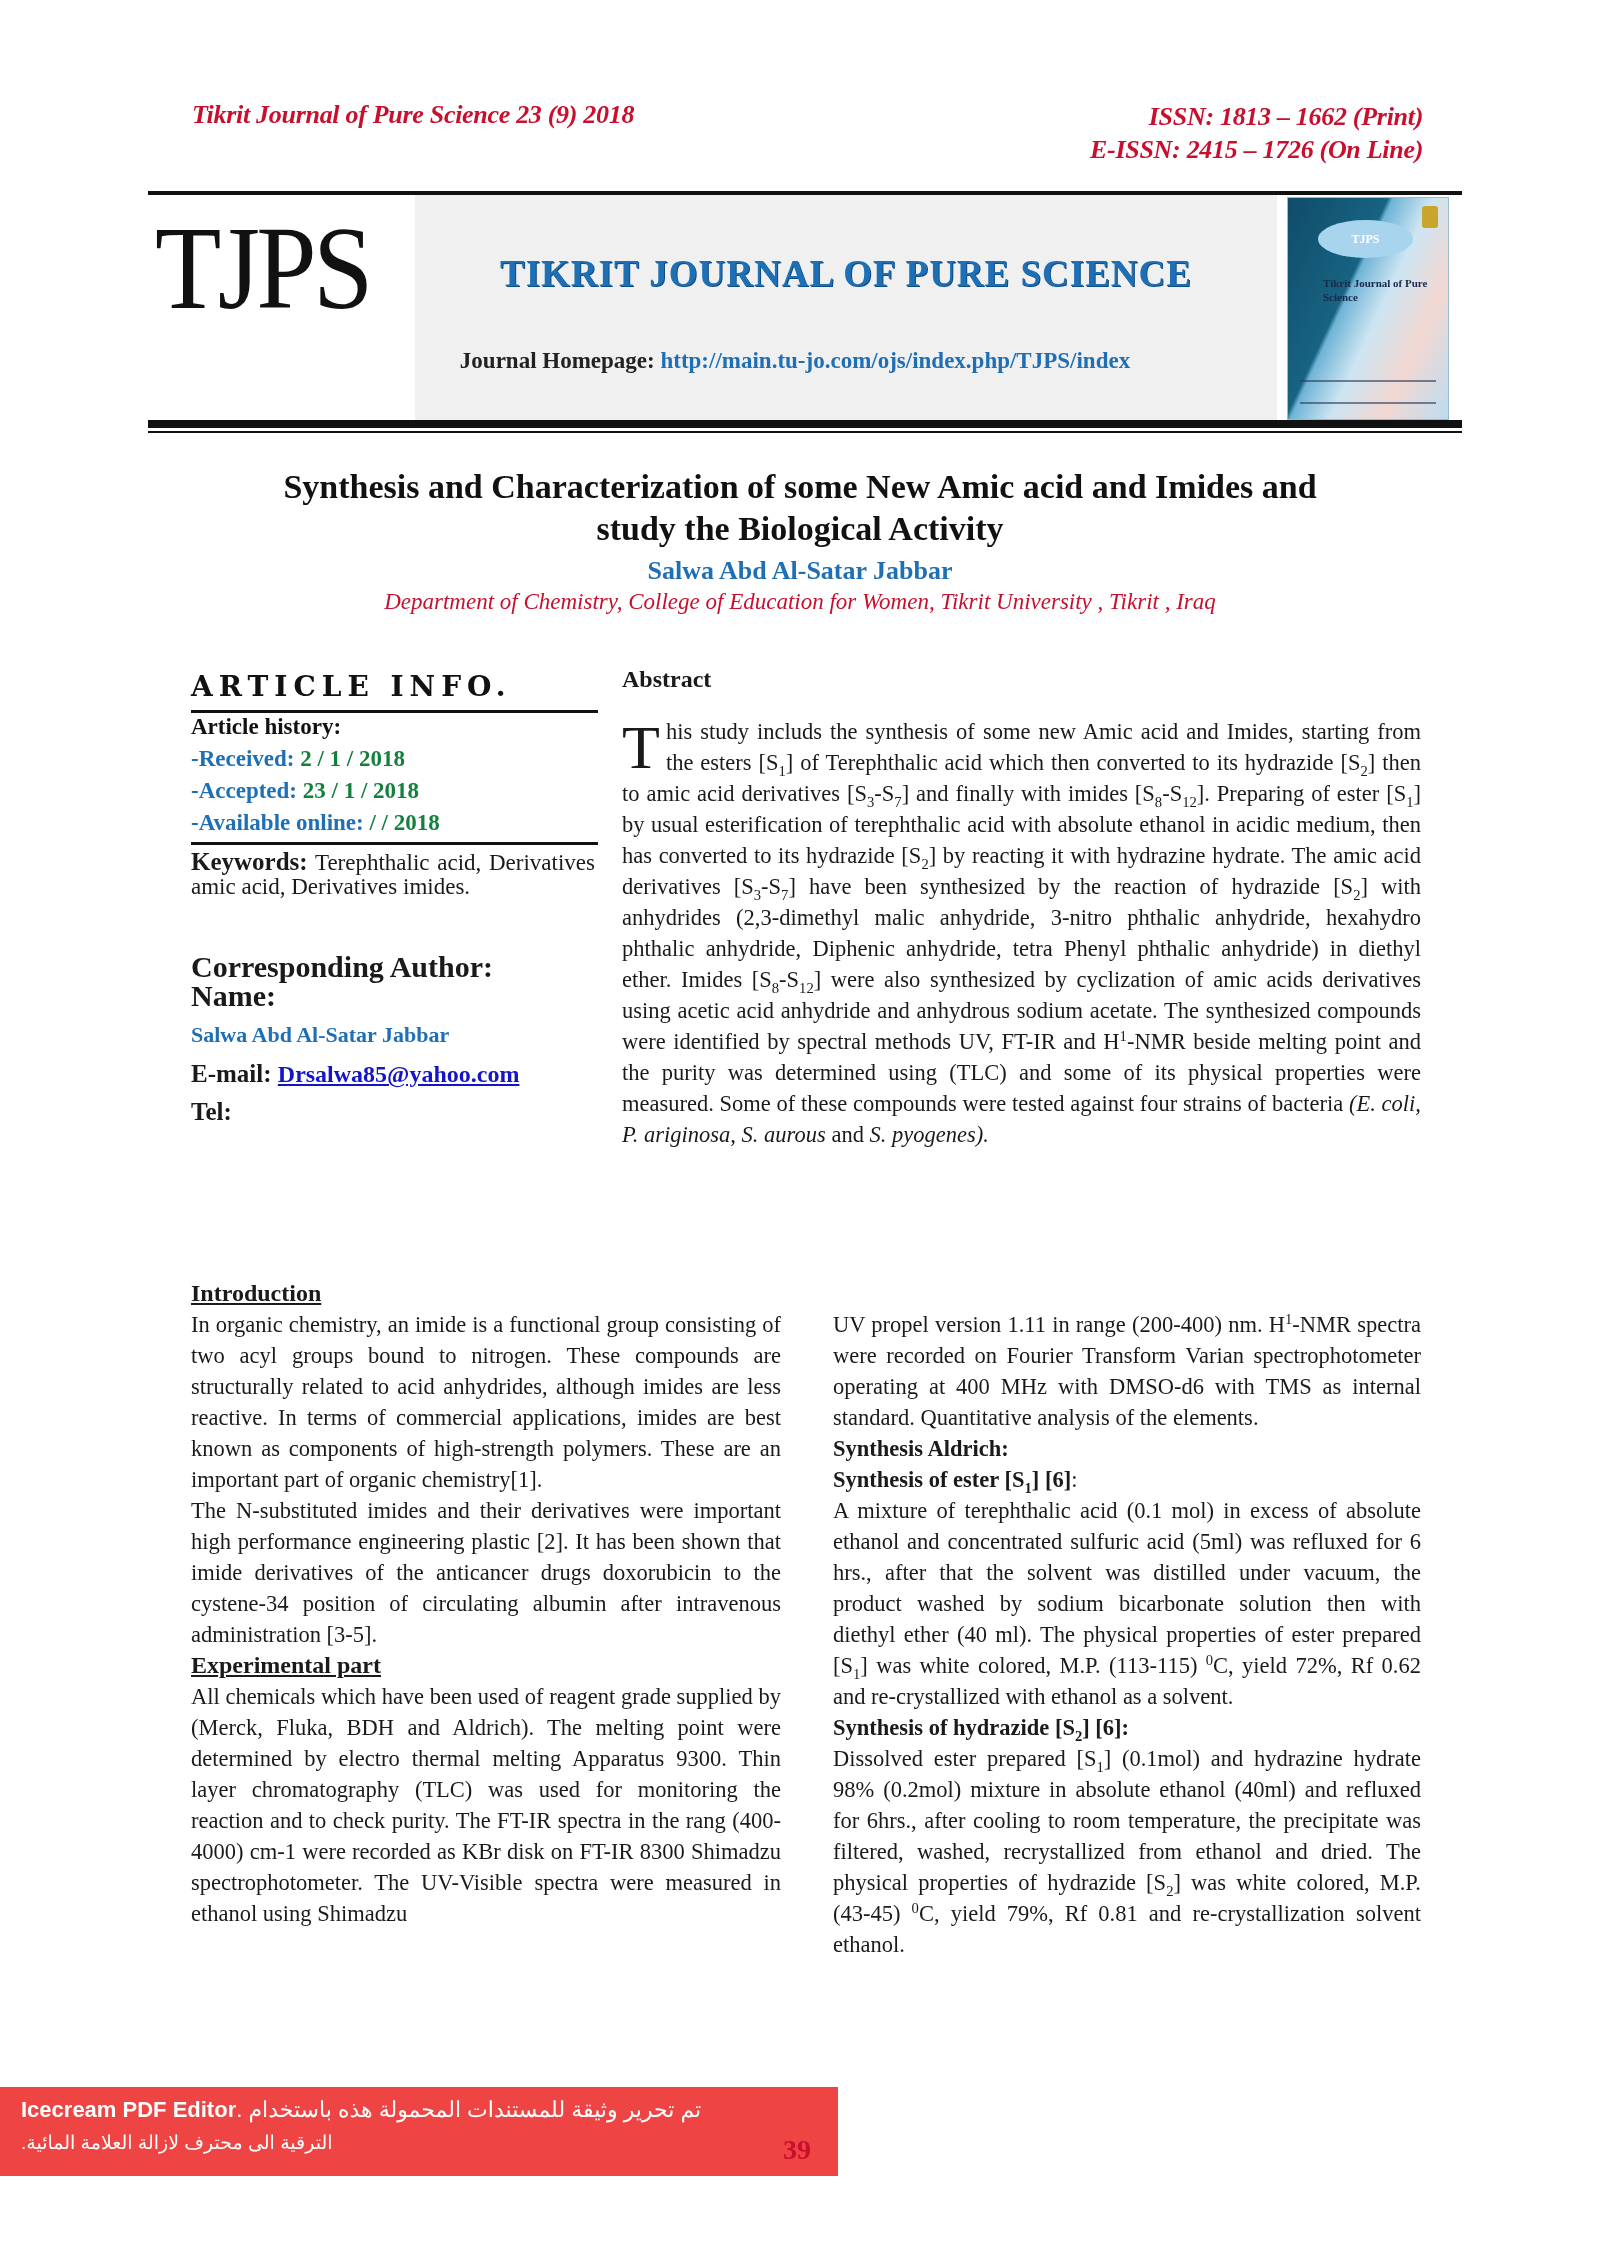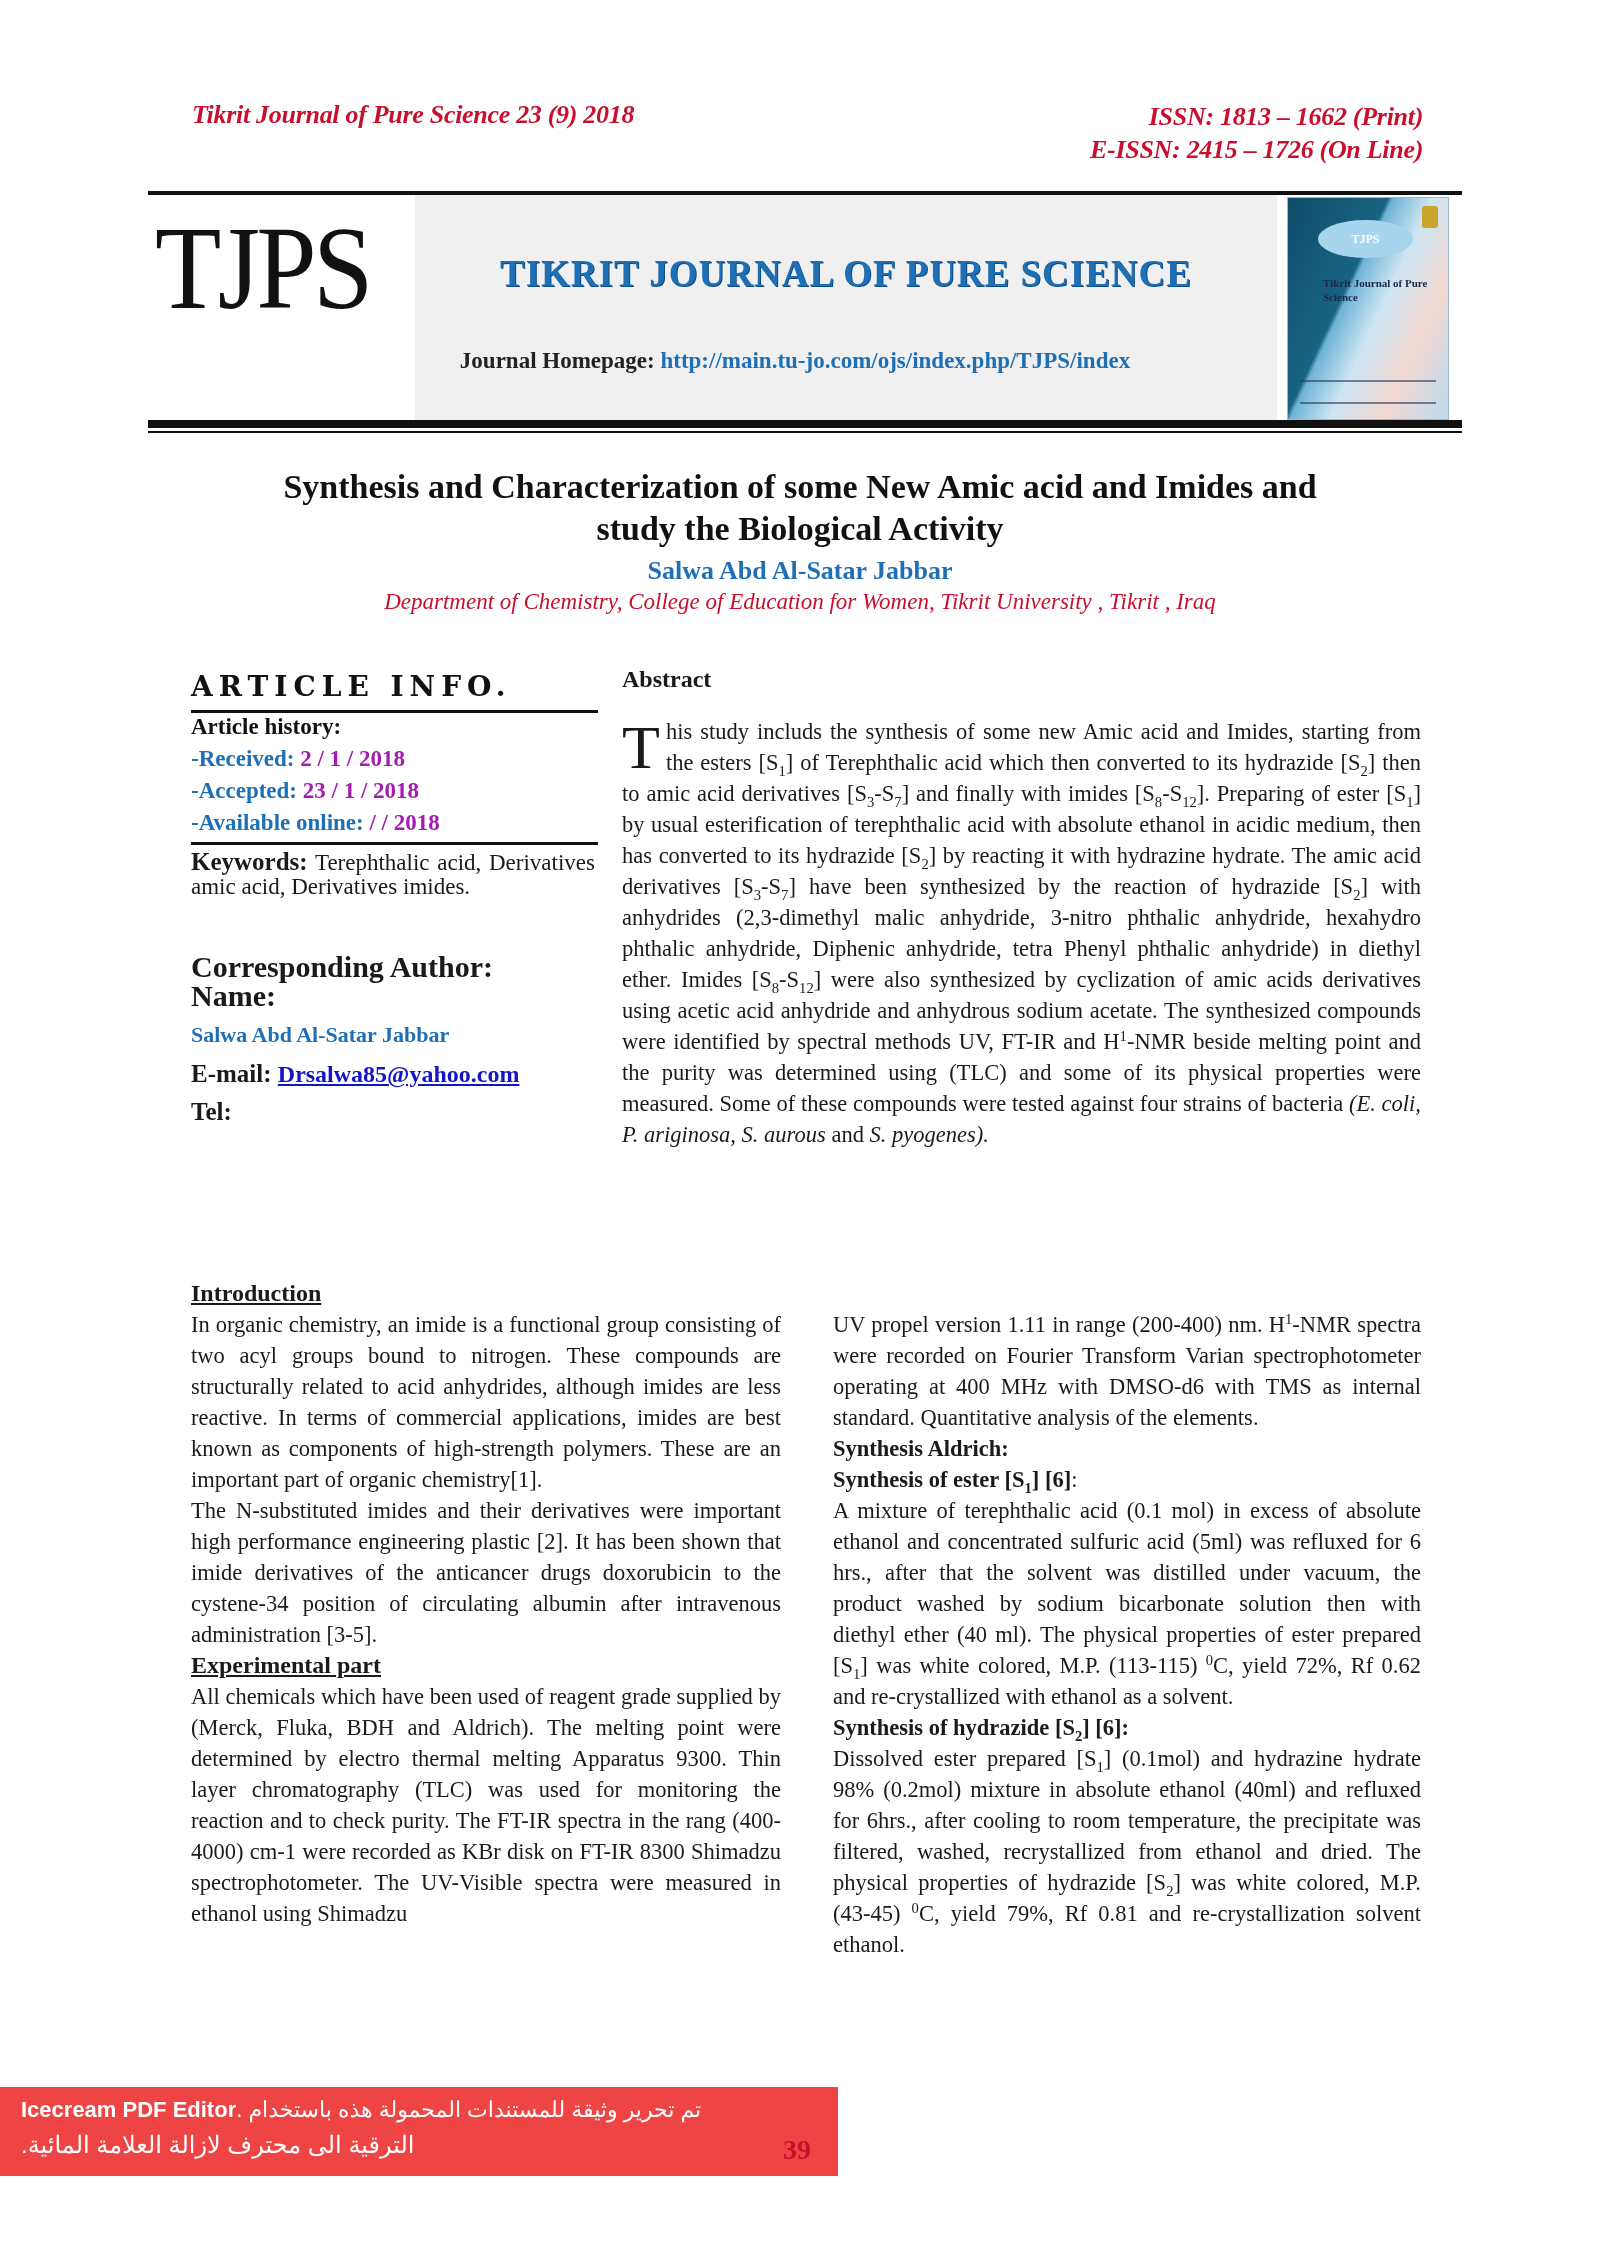--- a/index.html
+++ b/index.html
@@ -33,21 +33,21 @@
   .author { left: 150px; top: 556px; width: 1300px; text-align: center; font-size: 26px; font-weight: bold; color: #1f6fb5; }
   .affil { left: 150px; top: 589px; width: 1300px; text-align: center; font-size: 23px; font-style: italic; color: #c8102e; }
 
   
   .ai-head { left: 191px; top: 670px; font-size: 28px; font-weight: bold; letter-spacing: 6px; color: #111; font-family: "DejaVu Serif", serif; }
   .ai-rule1 { left: 191px; top: 710px; width: 407px; height: 3px; background: #111; }
   .ai-rule2 { left: 191px; top: 842px; width: 407px; height: 3px; background: #111; }
   .ai-hist { left: 191px; top: 714px; font-size: 23px; font-weight: bold; color: #111; }
   .ai-line { left: 191px; font-size: 23px; font-weight: bold; }
   .ai-line .k { color: #1f6fb5; }
-  .ai-line .v { color: #a21caf; }
+  .ai-line .v { color: #15803d; }
   .kw { left: 191px; top: 850px; width: 404px; font-size: 23px; line-height: 24px; text-align: justify; }
   .kw b { font-size: 25px; }
   .ca { left: 191px; top: 952px; font-size: 30px; font-weight: bold; line-height: 29px; }
   .ca-name { left: 191px; top: 1022px; font-size: 22px; font-weight: bold; color: #1f6fb5; }
   .ca-mail { left: 191px; top: 1060px; font-size: 25px; font-weight: bold; }
   .ca-mail a { color: #1515c8; text-decoration: underline; font-size: 24px; }
   .ca-tel { left: 191px; top: 1098px; font-size: 25px; font-weight: bold; }
 
   
   .abs-head { left: 622px; top: 666px; font-size: 24px; font-weight: bold; }
@@ -60,21 +60,21 @@
   .col-left { left: 191px; top: 1278px; width: 590px; }
   .col-right { left: 833px; top: 1309px; width: 588px; }
   .h2 { font-weight: bold; font-size: 24px; display: block; text-align: left; text-decoration: underline; }
   .h3 { font-weight: bold; font-size: 22.5px; display: block; text-align: left; }
   .p { display: block; }
 
   
   .banner { left: 0; top: 2087px; width: 838px; height: 89px; background: #ef4444; }
   .banner .l1 { position: absolute; left: 21px; top: 10px; font-family: "Liberation Sans", sans-serif; font-size: 22px; color: #fff; }
   .banner .l1 b { font-weight: bold; }
-  .banner .l2 { position: absolute; left: 21px; top: 44px; font-family: "Liberation Sans", sans-serif; font-size: 24px; color: #fff; }
+  .banner .l2 { position: absolute; left: 21px; top: 44px; font-family: "Liberation Sans", sans-serif; font-size: 19px; color: #fff; }
   .pageno { left: 783px; top: 2134px; font-size: 28px; font-weight: bold; color: #c8102e; }
 </style>
 </head>
 <body>
 
 <div class="abs run-left">Tikrit Journal of Pure Science 23 (9) 2018</div>
 <div class="abs run-right">
   <div>ISSN: 1813 – 1662 (Print)</div>
   <div>E-ISSN: 2415 – 1726 (On Line)</div>
 </div>

